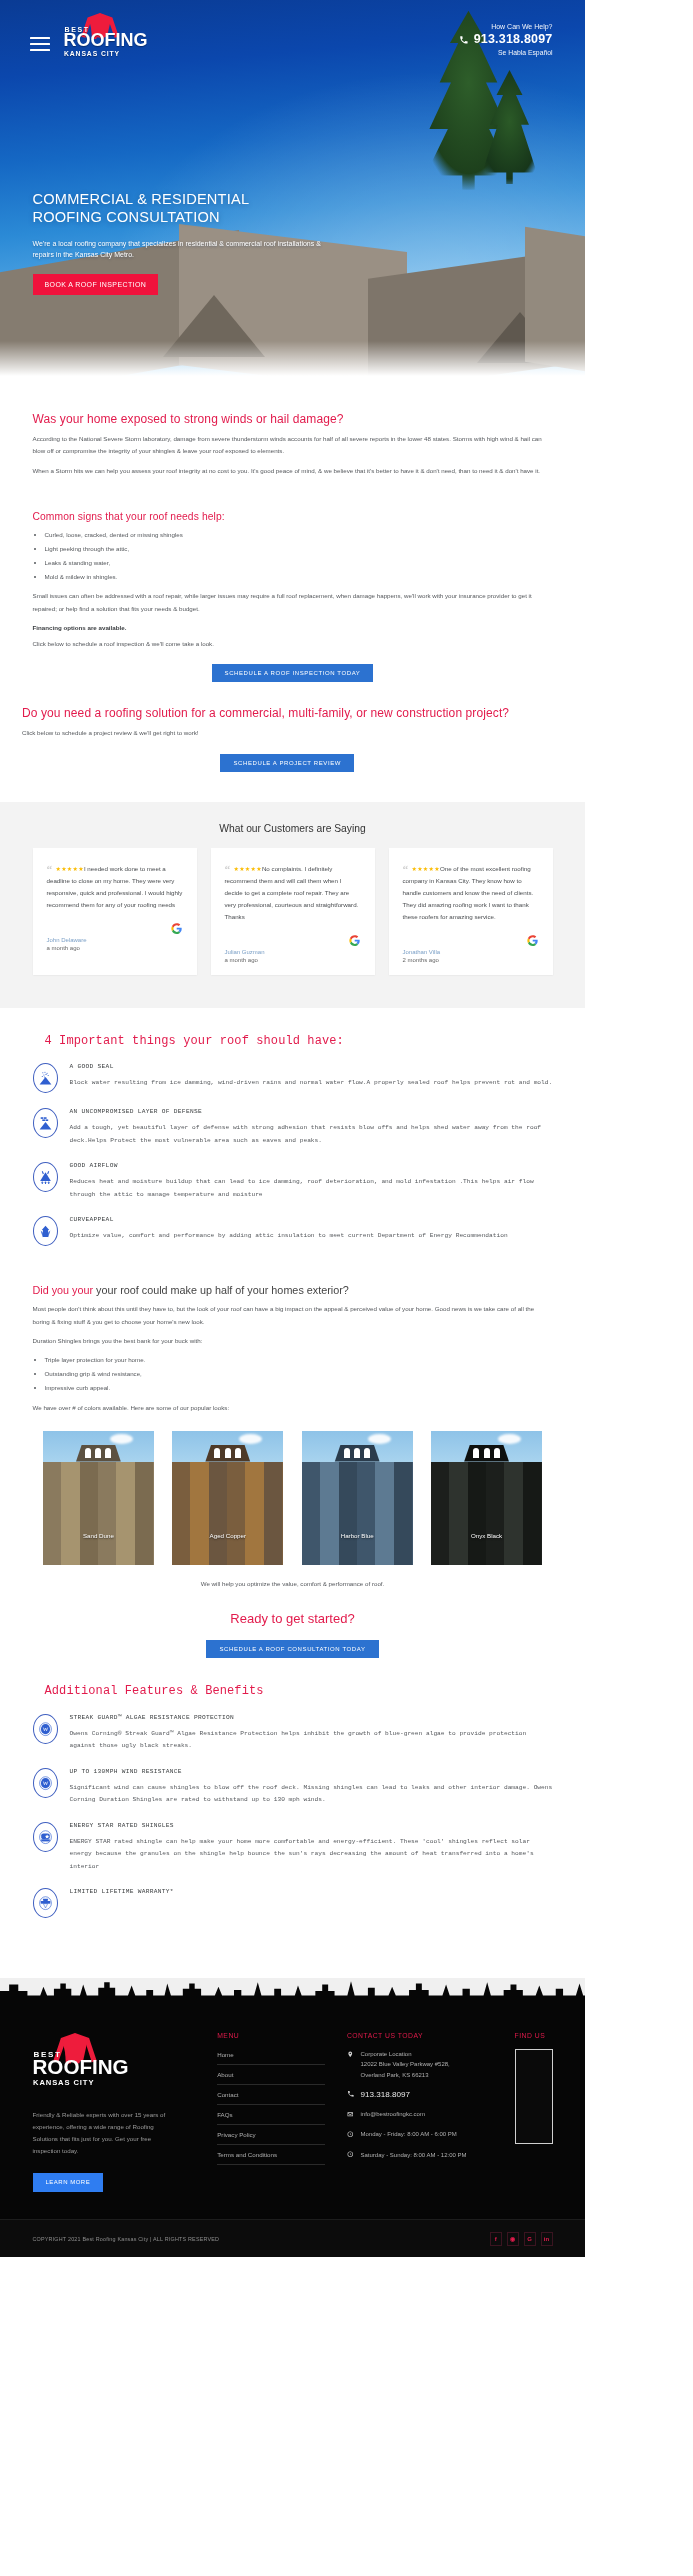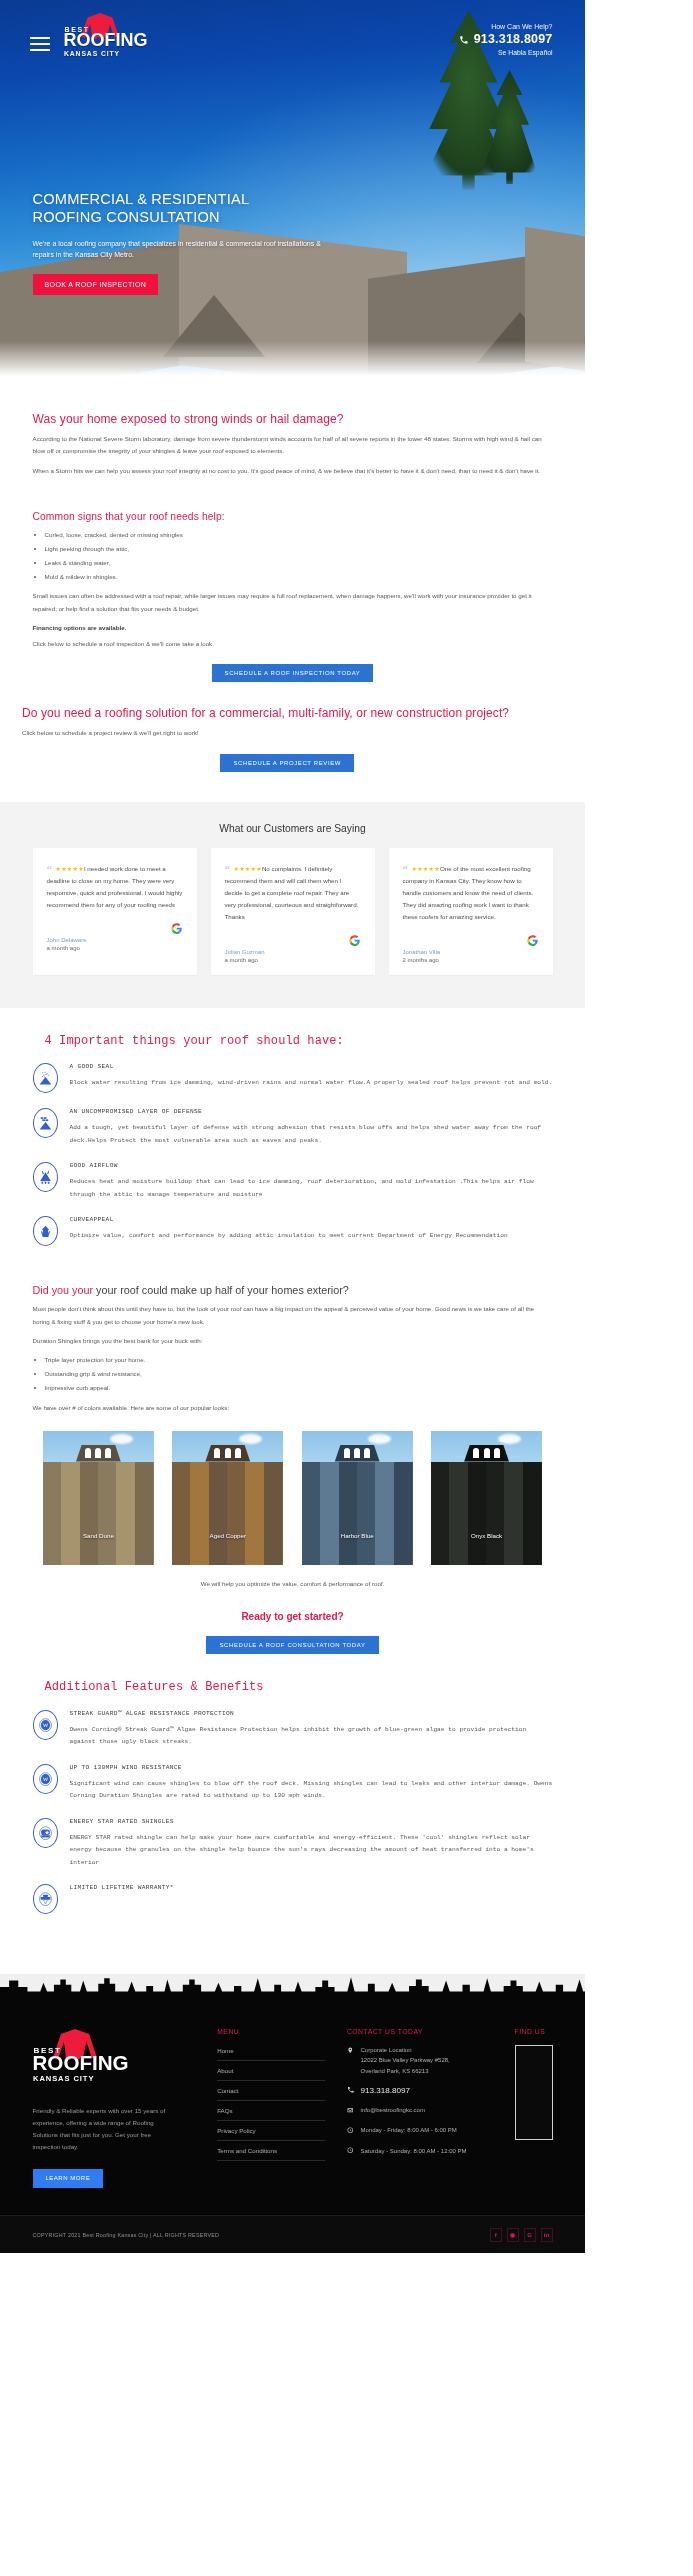--- a/index.html
+++ b/index.html
@@ -183,21 +183,21 @@
     border-radius: 3.3px 3.3px 0 0;
   }
   .sw .shingles { height: 103px; position: relative; }
   .sw .label {
     position: absolute; left: 0; bottom: 26px; width: 100%; text-align: center;
     color: #fff; font-size: 6.2px; text-shadow: 0 0.5px 1.6px rgba(0,0,0,.6);
   }
   .sw-note { text-align: center; font-size: 6.2px; color: #55585c; margin-top: 15px; }
 
   .ready { text-align: center; margin-top: 24px; }
-  .ready h2 { color: #e21b4c; font-size: 10px; font-weight: 700; }
+  .ready h2 { color: #e21b4c; font-size: 13px; font-weight: 400; }
 
   
   .city-divider {
     height: 21.7px; background: #f0f0f0; position: relative; margin-top: 24px;
   }
   .footer { background: #060606; color: #bdbdbd; position: relative; padding: 32.5px 32.5px 0; }
   .skyline {
     position: absolute; left: 0; top: -20.6px; width: 100%; height: 23px;
   }
   .footer-grid { display: flex; gap: 21.7px; padding-bottom: 27px; }

